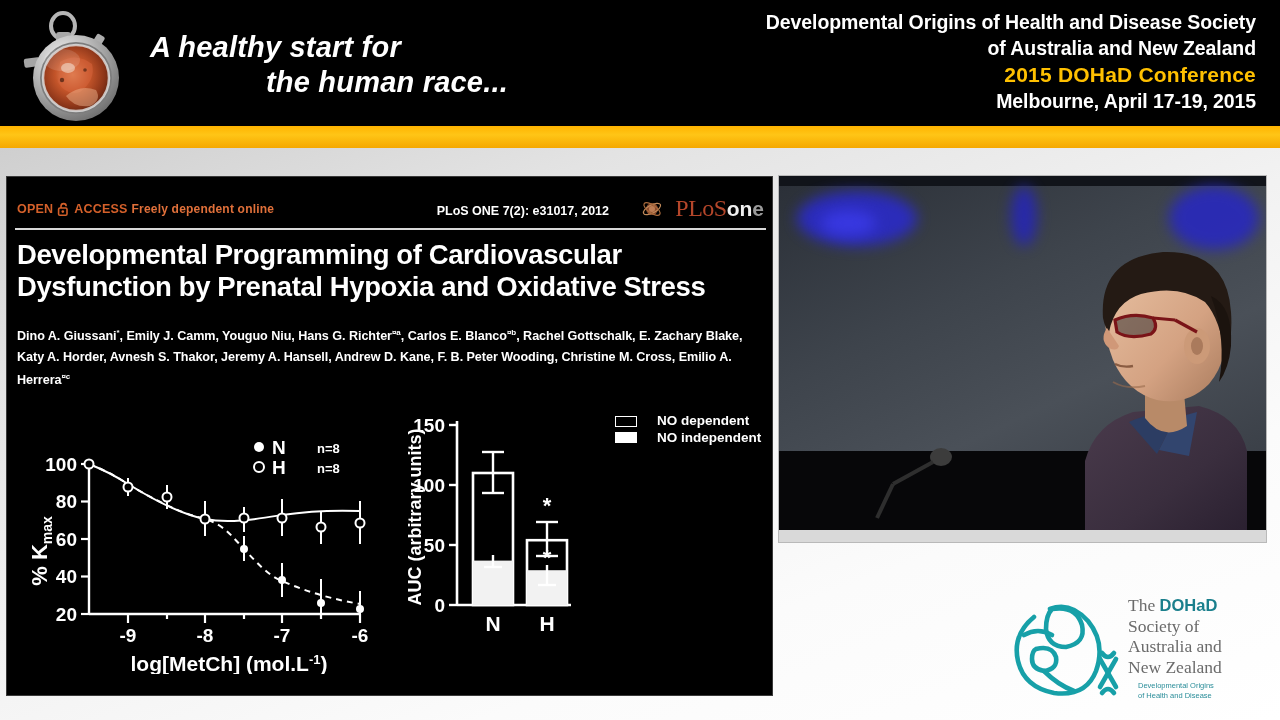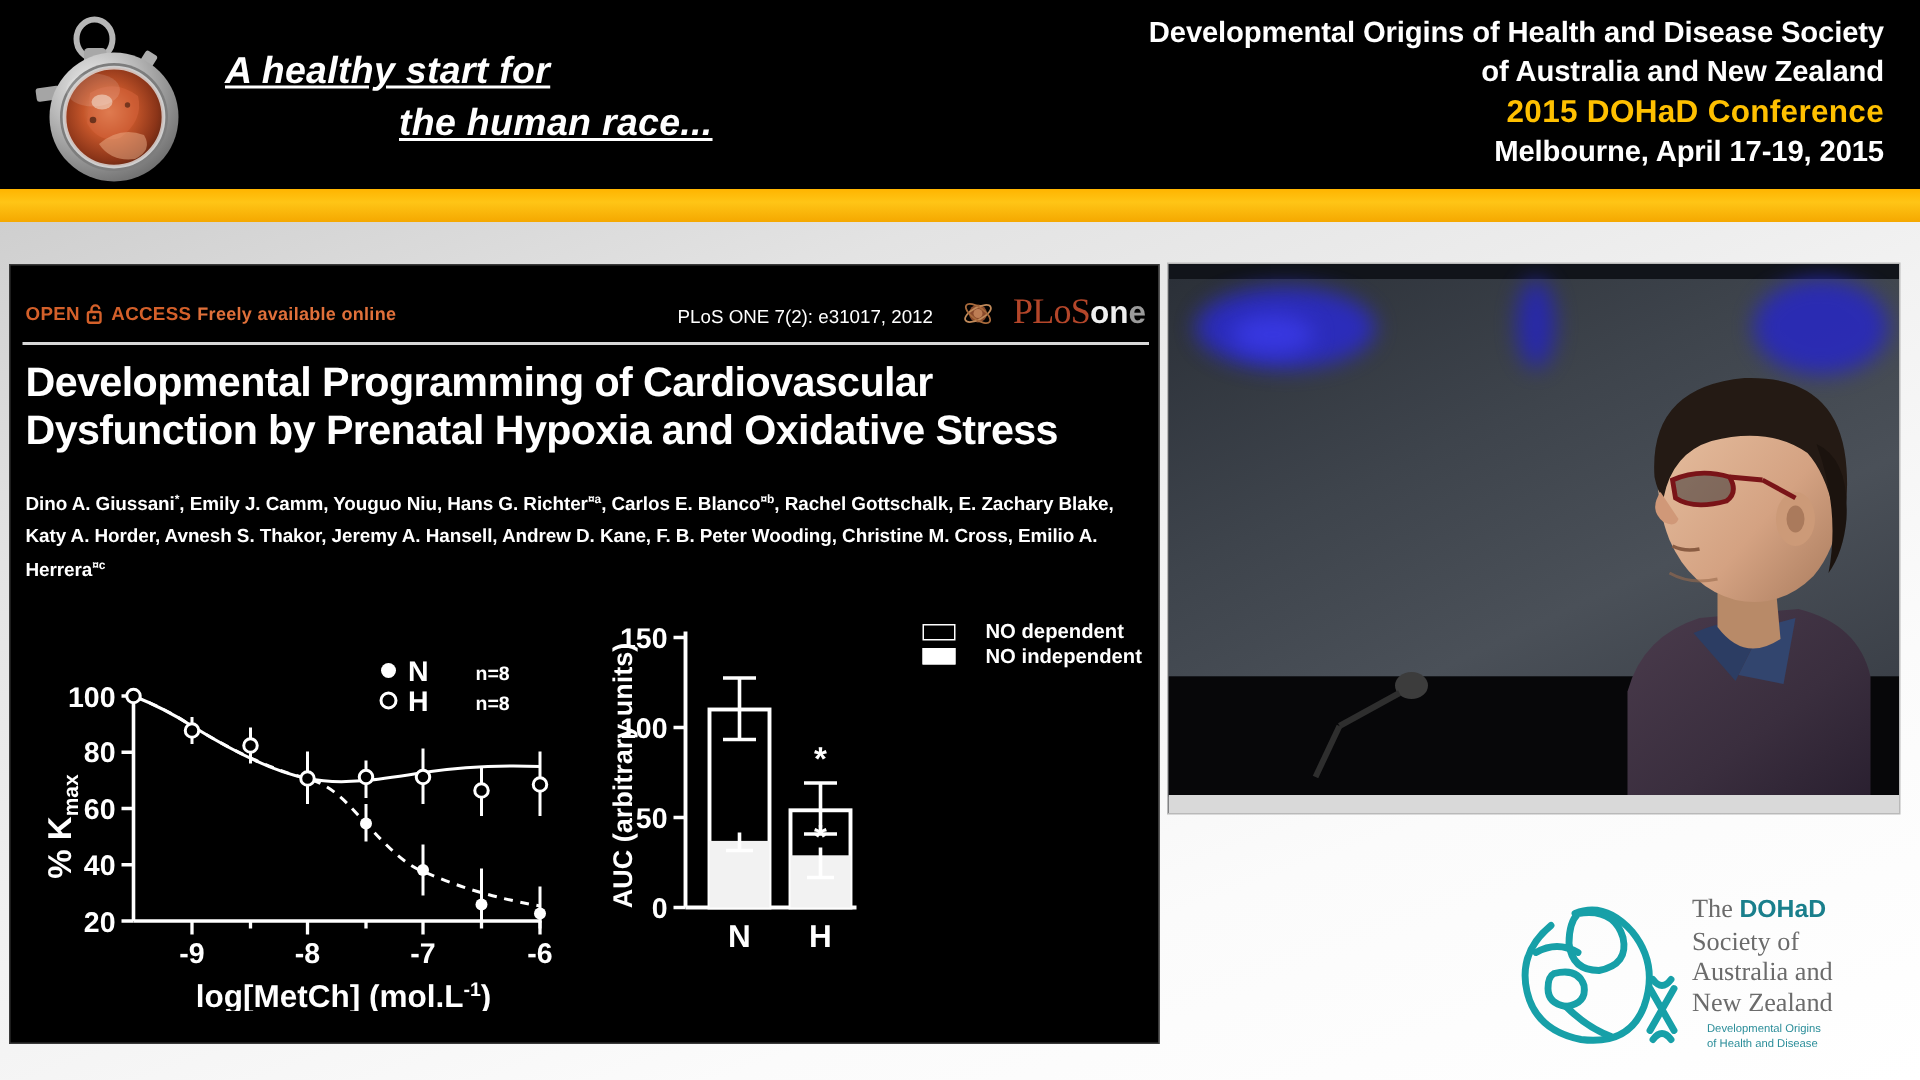--- a/index.html
+++ b/index.html
@@ -18,23 +18,22 @@
   #banner-gold {
     position:absolute; left:0; top:126px; width:1280px; height:22px;
     background:linear-gradient(to bottom,#ffb400 0%,#ffc516 40%,#f5a800 100%);
   }
   #stopwatch {
     position:absolute; left:22px; top:10px; width:112px; height:118px;
   }
   #tagline {
     position:absolute; left:150px; top:30px; width:480px;
     color:#fff; font-style:italic; font-weight:bold;
-    font-size:25px; line-height:35px; letter-spacing:0.2px;
+    font-size:29px; line-height:35px; letter-spacing:0.2px;
     text-shadow:1px 1px 2px rgba(0,0,0,.8);
-    text-decoration:underline;
   }
   #tagline .l1 { display:block; }
   #tagline .l2 { display:block; margin-left:116px; }
 
   #conf {
     position:absolute; right:24px; top:10px; text-align:right;
     line-height:1.32;
   }
   #conf .ln {
     color:#fff; font-weight:bold; font-size:19.5px;
@@ -57,22 +56,22 @@
   #oa-row {
     position:absolute; left:10px; top:25px; width:748px; height:22px;
   }
   #oa {
     color:#d4602a; font-size:12.5px; font-weight:bold; letter-spacing:0.2px;
     white-space:nowrap; display:flex; align-items:center; gap:4px;
   }
   #oa .lock { display:inline-block; width:13px; height:14px; }
   #oa .freely { color:#e0703a; font-weight:bold; font-size:12px; }
   #cite {
-    position:absolute; right:150px; top:27px;
-    color:#fff; font-size:12.5px; font-weight:normal; white-space:nowrap;
+    position:absolute; right:163px; top:27px;
+    color:#fff; font-size:12.5px; font-weight:bold; white-space:nowrap;
   }
   #plos-logo {
     position:absolute; right:8px; top:18px; display:flex; align-items:center; gap:12px;
   }
   #plos-mark { width:22px; height:22px; }
   #plos-word { font-family:"Liberation Serif", serif; font-size:24px; white-space:nowrap; }
   #plos-word .p { color:#b4462a; letter-spacing:-0.5px; }
   #plos-word .o { color:#efefef; font-family:"Liberation Sans", sans-serif; font-weight:bold; font-size:21px; }
   #plos-word .ne { color:#9a9a9a; font-family:"Liberation Sans", sans-serif; font-weight:bold; font-size:21px; }
 
@@ -219,21 +218,21 @@
     <div id="oa">
       <span>OPEN</span>
       <span class="lock">
         <svg viewBox="0 0 13 14" width="13" height="14">
           <path d="M4 6 V4.2 A2.6 2.6 0 0 1 9.2 4.2" fill="none" stroke="#d4602a" stroke-width="1.6"></path>
           <rect x="1.6" y="6" width="8.4" height="7.2" rx="1.3" fill="none" stroke="#d4602a" stroke-width="1.6"></rect>
           <circle cx="5.8" cy="9.6" r="1.3" fill="#d4602a"></circle>
         </svg>
       </span>
       <span>ACCESS</span>
-      <span class="freely">Freely available online</span>
+      <span class="freely">Freely dependent online</span>
     </div>
   </div>
 
   <div id="cite">PLoS ONE 7(2): e31017, 2012</div>
 
   <div id="plos-logo">
     <span id="plos-mark">
       <svg viewBox="0 0 22 22" width="22" height="22">
         <circle cx="11" cy="11" r="6" fill="#8a4a2c"></circle>
         <ellipse cx="11" cy="11" rx="9.5" ry="4" fill="none" stroke="#c08a5a" stroke-width="1.2" transform="rotate(-28 11 11)"></ellipse>

